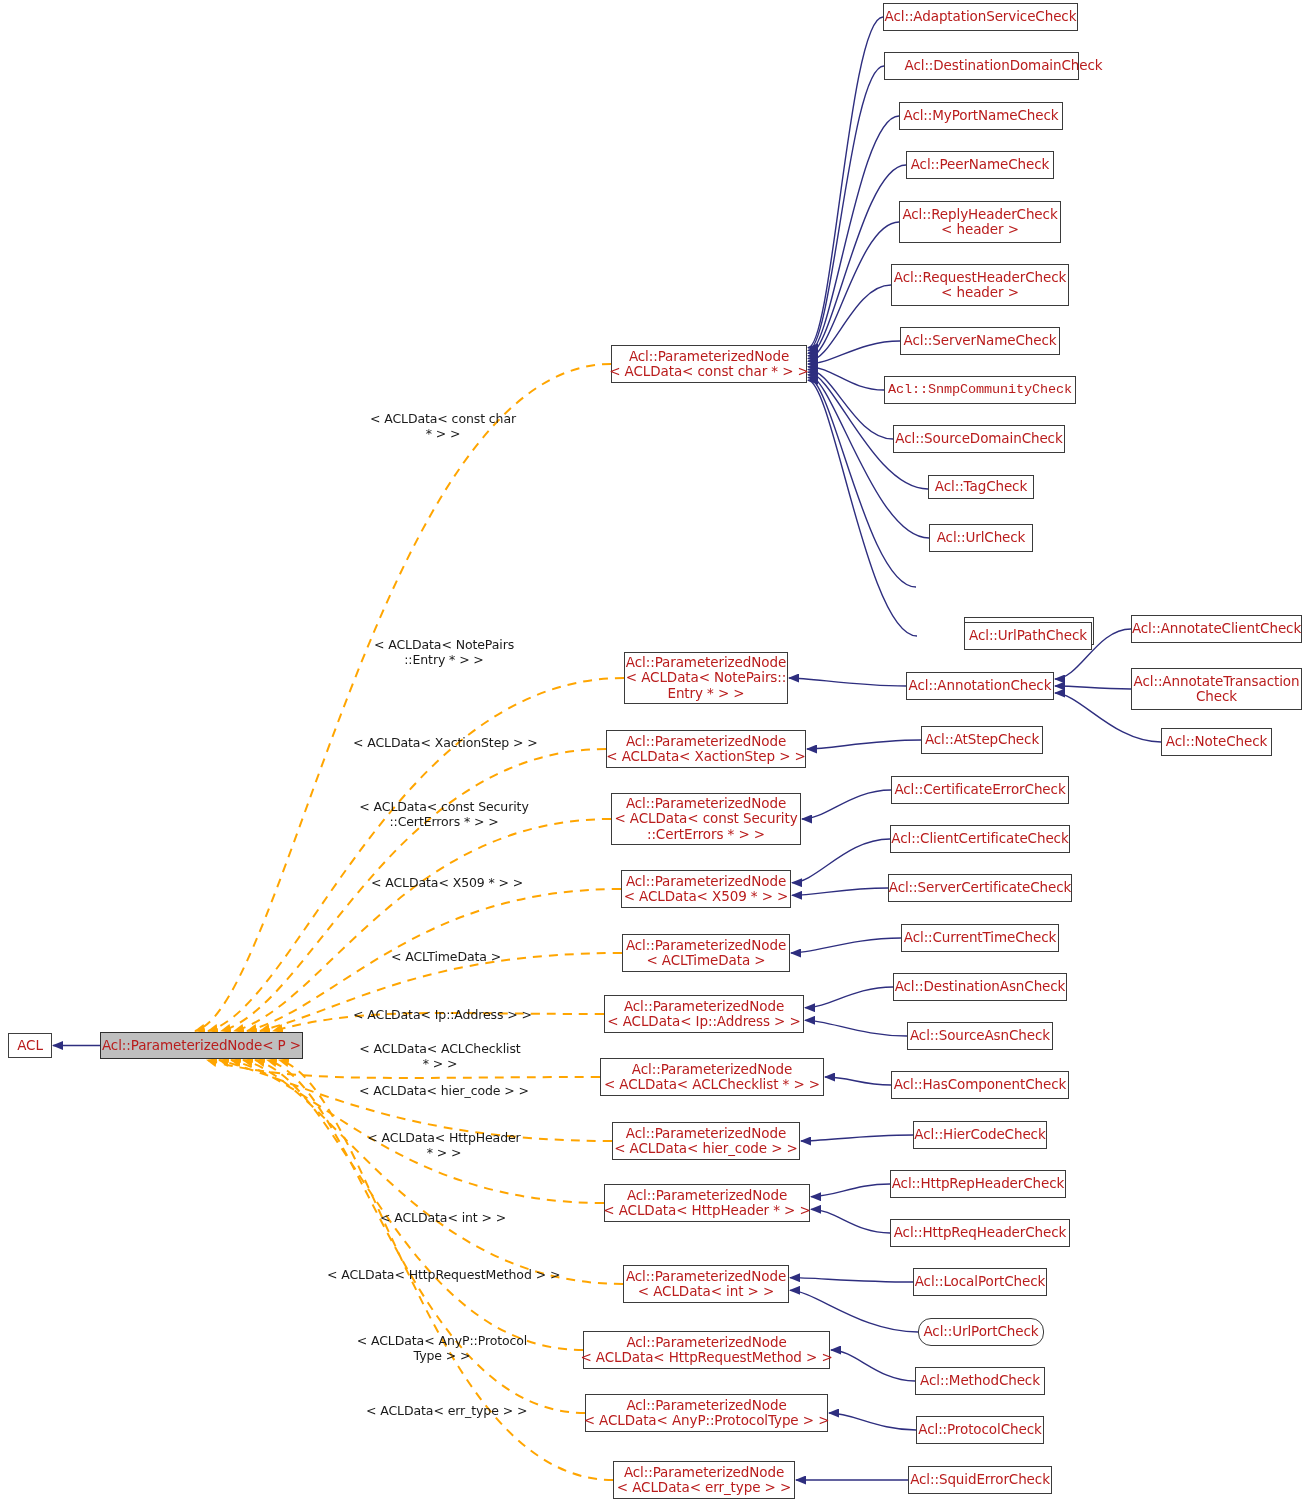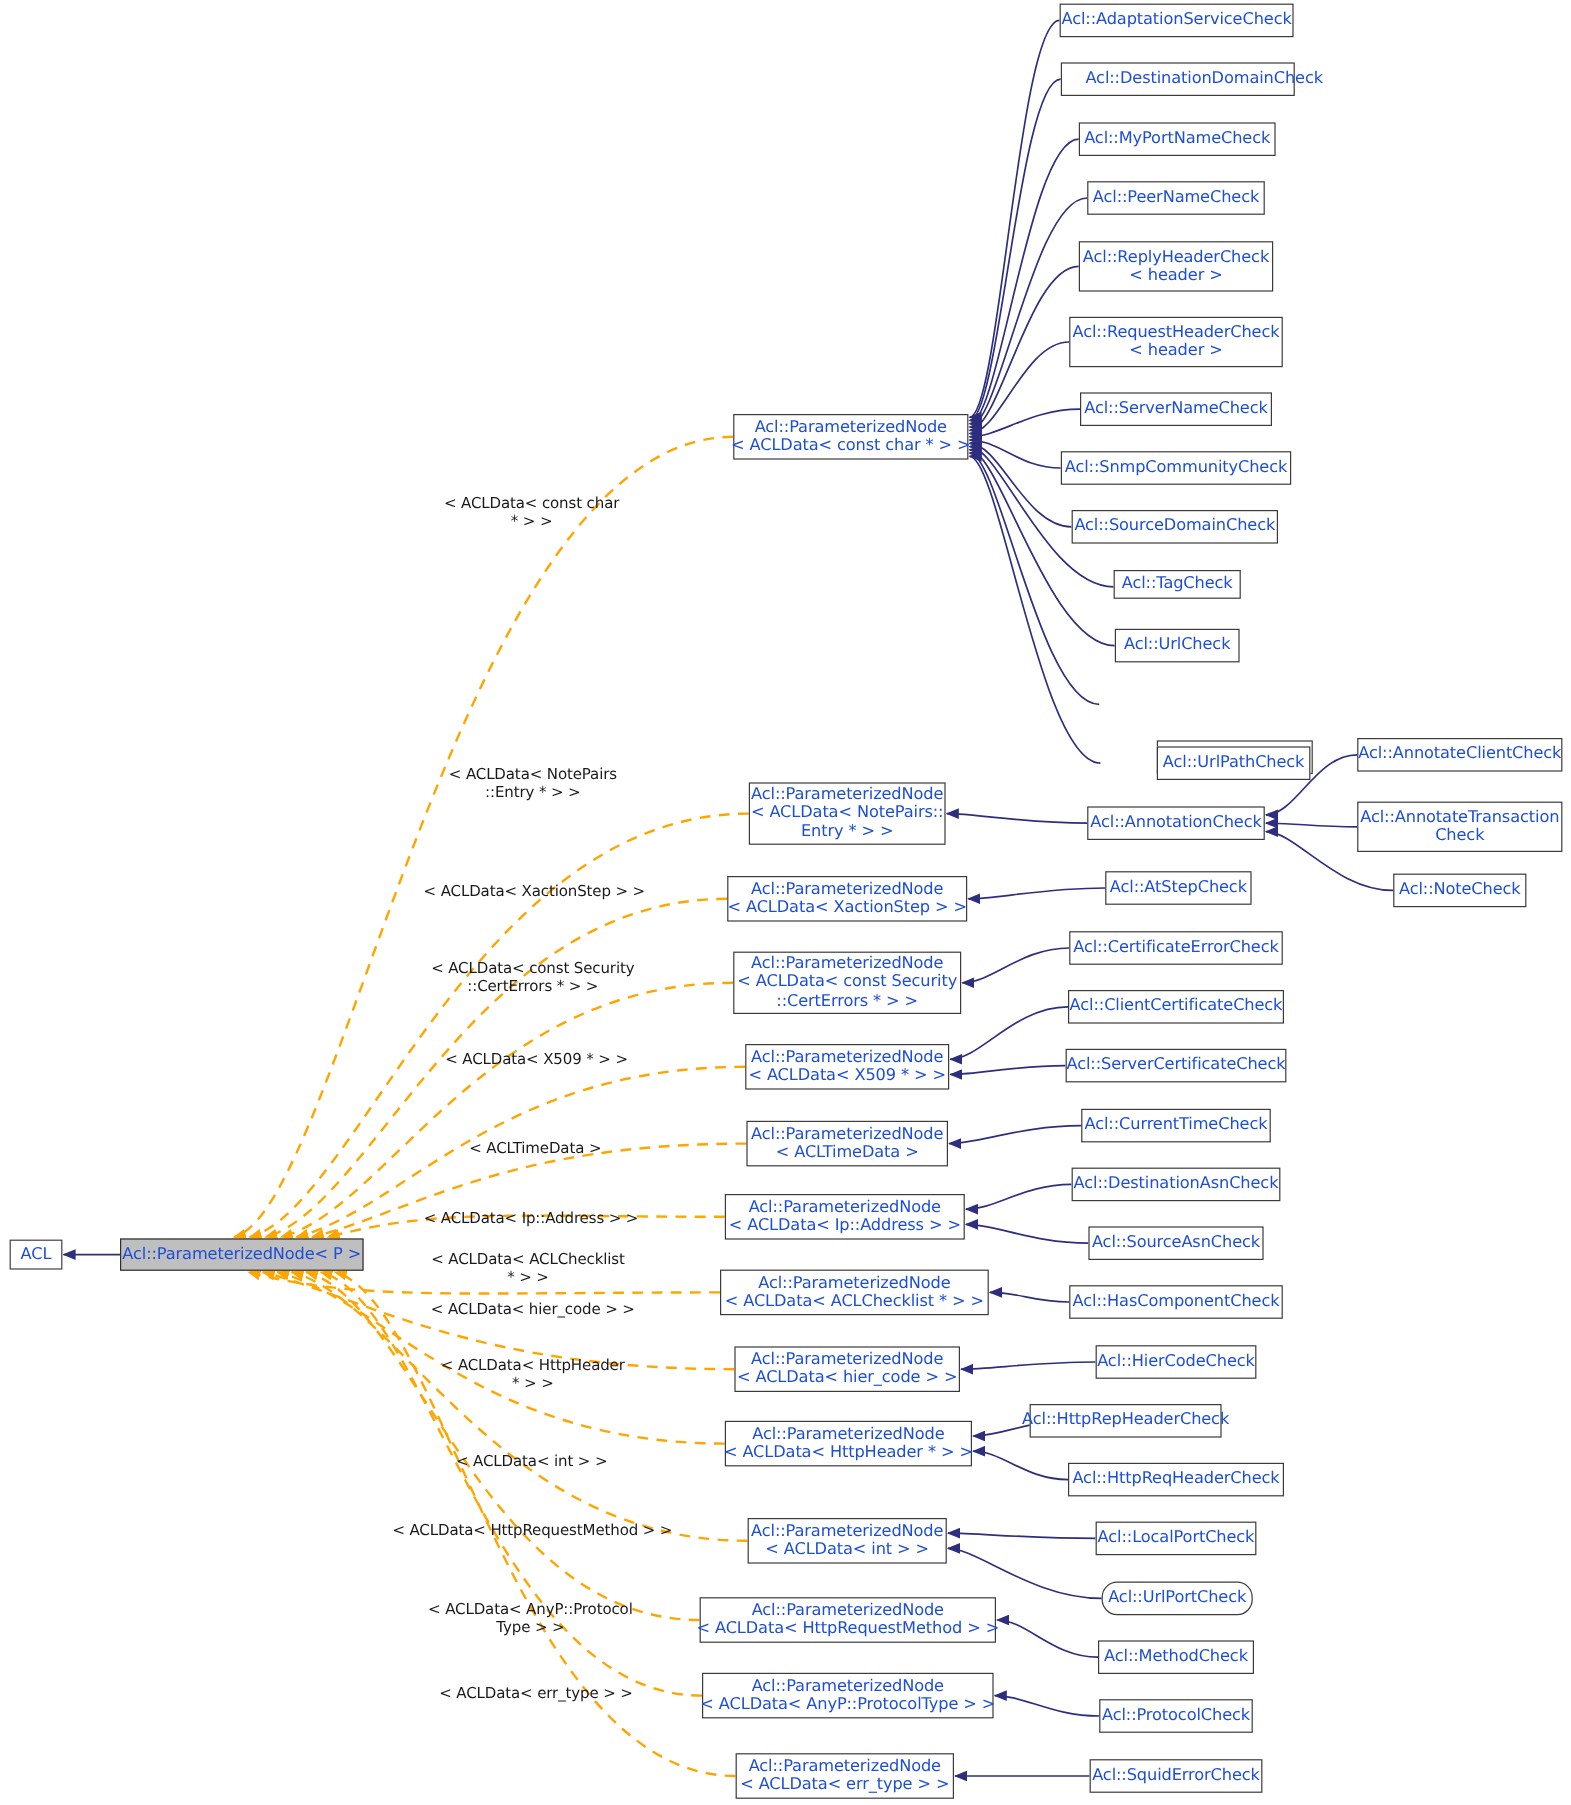--- a/index.html
+++ b/index.html
@@ -22,21 +22,21 @@
     top: 0;
     width: 1309px;
     height: 1504px;
     pointer-events: none;
   }
   .node {
     position: absolute;
     box-sizing: border-box;
     border: 1px solid #404040;
     background: #ffffff;
-    color: #1d4ed8;
+    color: #b91c1c;
     font-size: 13.5px;
     line-height: 15.5px;
     text-align: center;
     display: flex;
     align-items: center;
     justify-content: center;
     white-space: pre;
     letter-spacing: -0.1px;
   }
   .node.thick {
@@ -153,37 +153,37 @@
 &lt; ACLData&lt; err_type &gt; &gt;</div>
     <div class="node thick" style="left: 883px; top: 3px; width: 195px; height: 28px;">Acl::AdaptationServiceCheck</div>
     <div class="node thick" style="left: 884px; top: 52px; width: 195px; height: 28px; padding-left: 44px;">Acl::DestinationDomainCheck</div>
     <div class="node thick" style="left: 899px; top: 102px; width: 164px; height: 28px;">Acl::MyPortNameCheck</div>
     <div class="node thick" style="left: 906px; top: 151px; width: 148px; height: 28px;">Acl::PeerNameCheck</div>
     <div class="node thick" style="left: 899px; top: 201px; width: 162px; height: 42px;">Acl::ReplyHeaderCheck
 &lt; header &gt;</div>
     <div class="node thick" style="left: 891px; top: 264px; width: 178px; height: 42px;">Acl::RequestHeaderCheck
 &lt; header &gt;</div>
     <div class="node thick" style="left: 900px; top: 327px; width: 160px; height: 28px;">Acl::ServerNameCheck</div>
-    <div class="node thick" style="left: 884px; top: 376px; width: 192px; height: 28px;">Acl::SnmpCommunityCheck</div>
+    <div class="node thick" style="left: 884px; top: 376px; width: 192px; height: 28px; font-family: Liberation Mono, monospace;">Acl::SnmpCommunityCheck</div>
     <div class="node thick" style="left: 893px; top: 425px; width: 172px; height: 28px;">Acl::SourceDomainCheck</div>
     <div class="node thick" style="left: 928px; top: 475px; width: 106px; height: 24px;">Acl::TagCheck</div>
     <div class="node thick" style="left: 929px; top: 524px; width: 104px; height: 28px;">Acl::UrlCheck</div>
     <div class="node thick" style="left: 964px; top: 573px; width: 130px; height: 28px; margin-top: 44px;">Acl::UrlLoginCheck</div>
     <div class="node thick" style="left: 917px; top: 622px; width: 128px; height: 28px; margin-left: 47px;">Acl::UrlPathCheck</div>
     <div class="node thick" style="left: 906px; top: 672px; width: 148px; height: 28px;">Acl::AnnotationCheck</div>
     <div class="node thick" style="left: 921px; top: 726px; width: 122px; height: 28px;">Acl::AtStepCheck</div>
     <div class="node thick" style="left: 891px; top: 776px; width: 178px; height: 28px;">Acl::CertificateErrorCheck</div>
     <div class="node thick" style="left: 890px; top: 825px; width: 180px; height: 28px;">Acl::ClientCertificateCheck</div>
     <div class="node thick" style="left: 888px; top: 874px; width: 184px; height: 28px;">Acl::ServerCertificateCheck</div>
     <div class="node thick" style="left: 901px; top: 924px; width: 158px; height: 28px;">Acl::CurrentTimeCheck</div>
     <div class="node thick" style="left: 893px; top: 973px; width: 174px; height: 28px;">Acl::DestinationAsnCheck</div>
     <div class="node thick" style="left: 907px; top: 1022px; width: 146px; height: 28px;">Acl::SourceAsnCheck</div>
     <div class="node thick" style="left: 891px; top: 1071px; width: 178px; height: 28px;">Acl::HasComponentCheck</div>
     <div class="node thick" style="left: 913px; top: 1121px; width: 134px; height: 28px;">Acl::HierCodeCheck</div>
-    <div class="node thick" style="left: 858px; top: 1170px; width: 160px; height: 28px;">Acl::HttpRepHeaderCheck</div>
+    <div class="node thick" style="left: 890px; top: 1170px; width: 176px; height: 28px;">Acl::HttpRepHeaderCheck</div>
     <div class="node thick" style="left: 890px; top: 1219px; width: 180px; height: 28px;">Acl::HttpReqHeaderCheck</div>
     <div class="node thick" style="left: 913px; top: 1268px; width: 134px; height: 28px;">Acl::LocalPortCheck</div>
     <div class="node thick" style="left: 918px; top: 1318px; width: 126px; height: 28px; border-radius: 13px;">Acl::UrlPortCheck</div>
     <div class="node thick" style="left: 915px; top: 1367px; width: 130px; height: 28px;">Acl::MethodCheck</div>
     <div class="node thick" style="left: 916px; top: 1416px; width: 128px; height: 28px;">Acl::ProtocolCheck</div>
     <div class="node thick" style="left: 908px; top: 1466px; width: 144px; height: 28px;">Acl::SquidErrorCheck</div>
     <div class="node thick" style="left: 1131px; top: 615px; width: 171px; height: 28px;">Acl::AnnotateClientCheck</div>
     <div class="node thick" style="left: 1131px; top: 668px; width: 171px; height: 42px;">Acl::AnnotateTransaction
 Check</div>
     <div class="node thick" style="left: 1161px; top: 728px; width: 111px; height: 28px;">Acl::NoteCheck</div>

